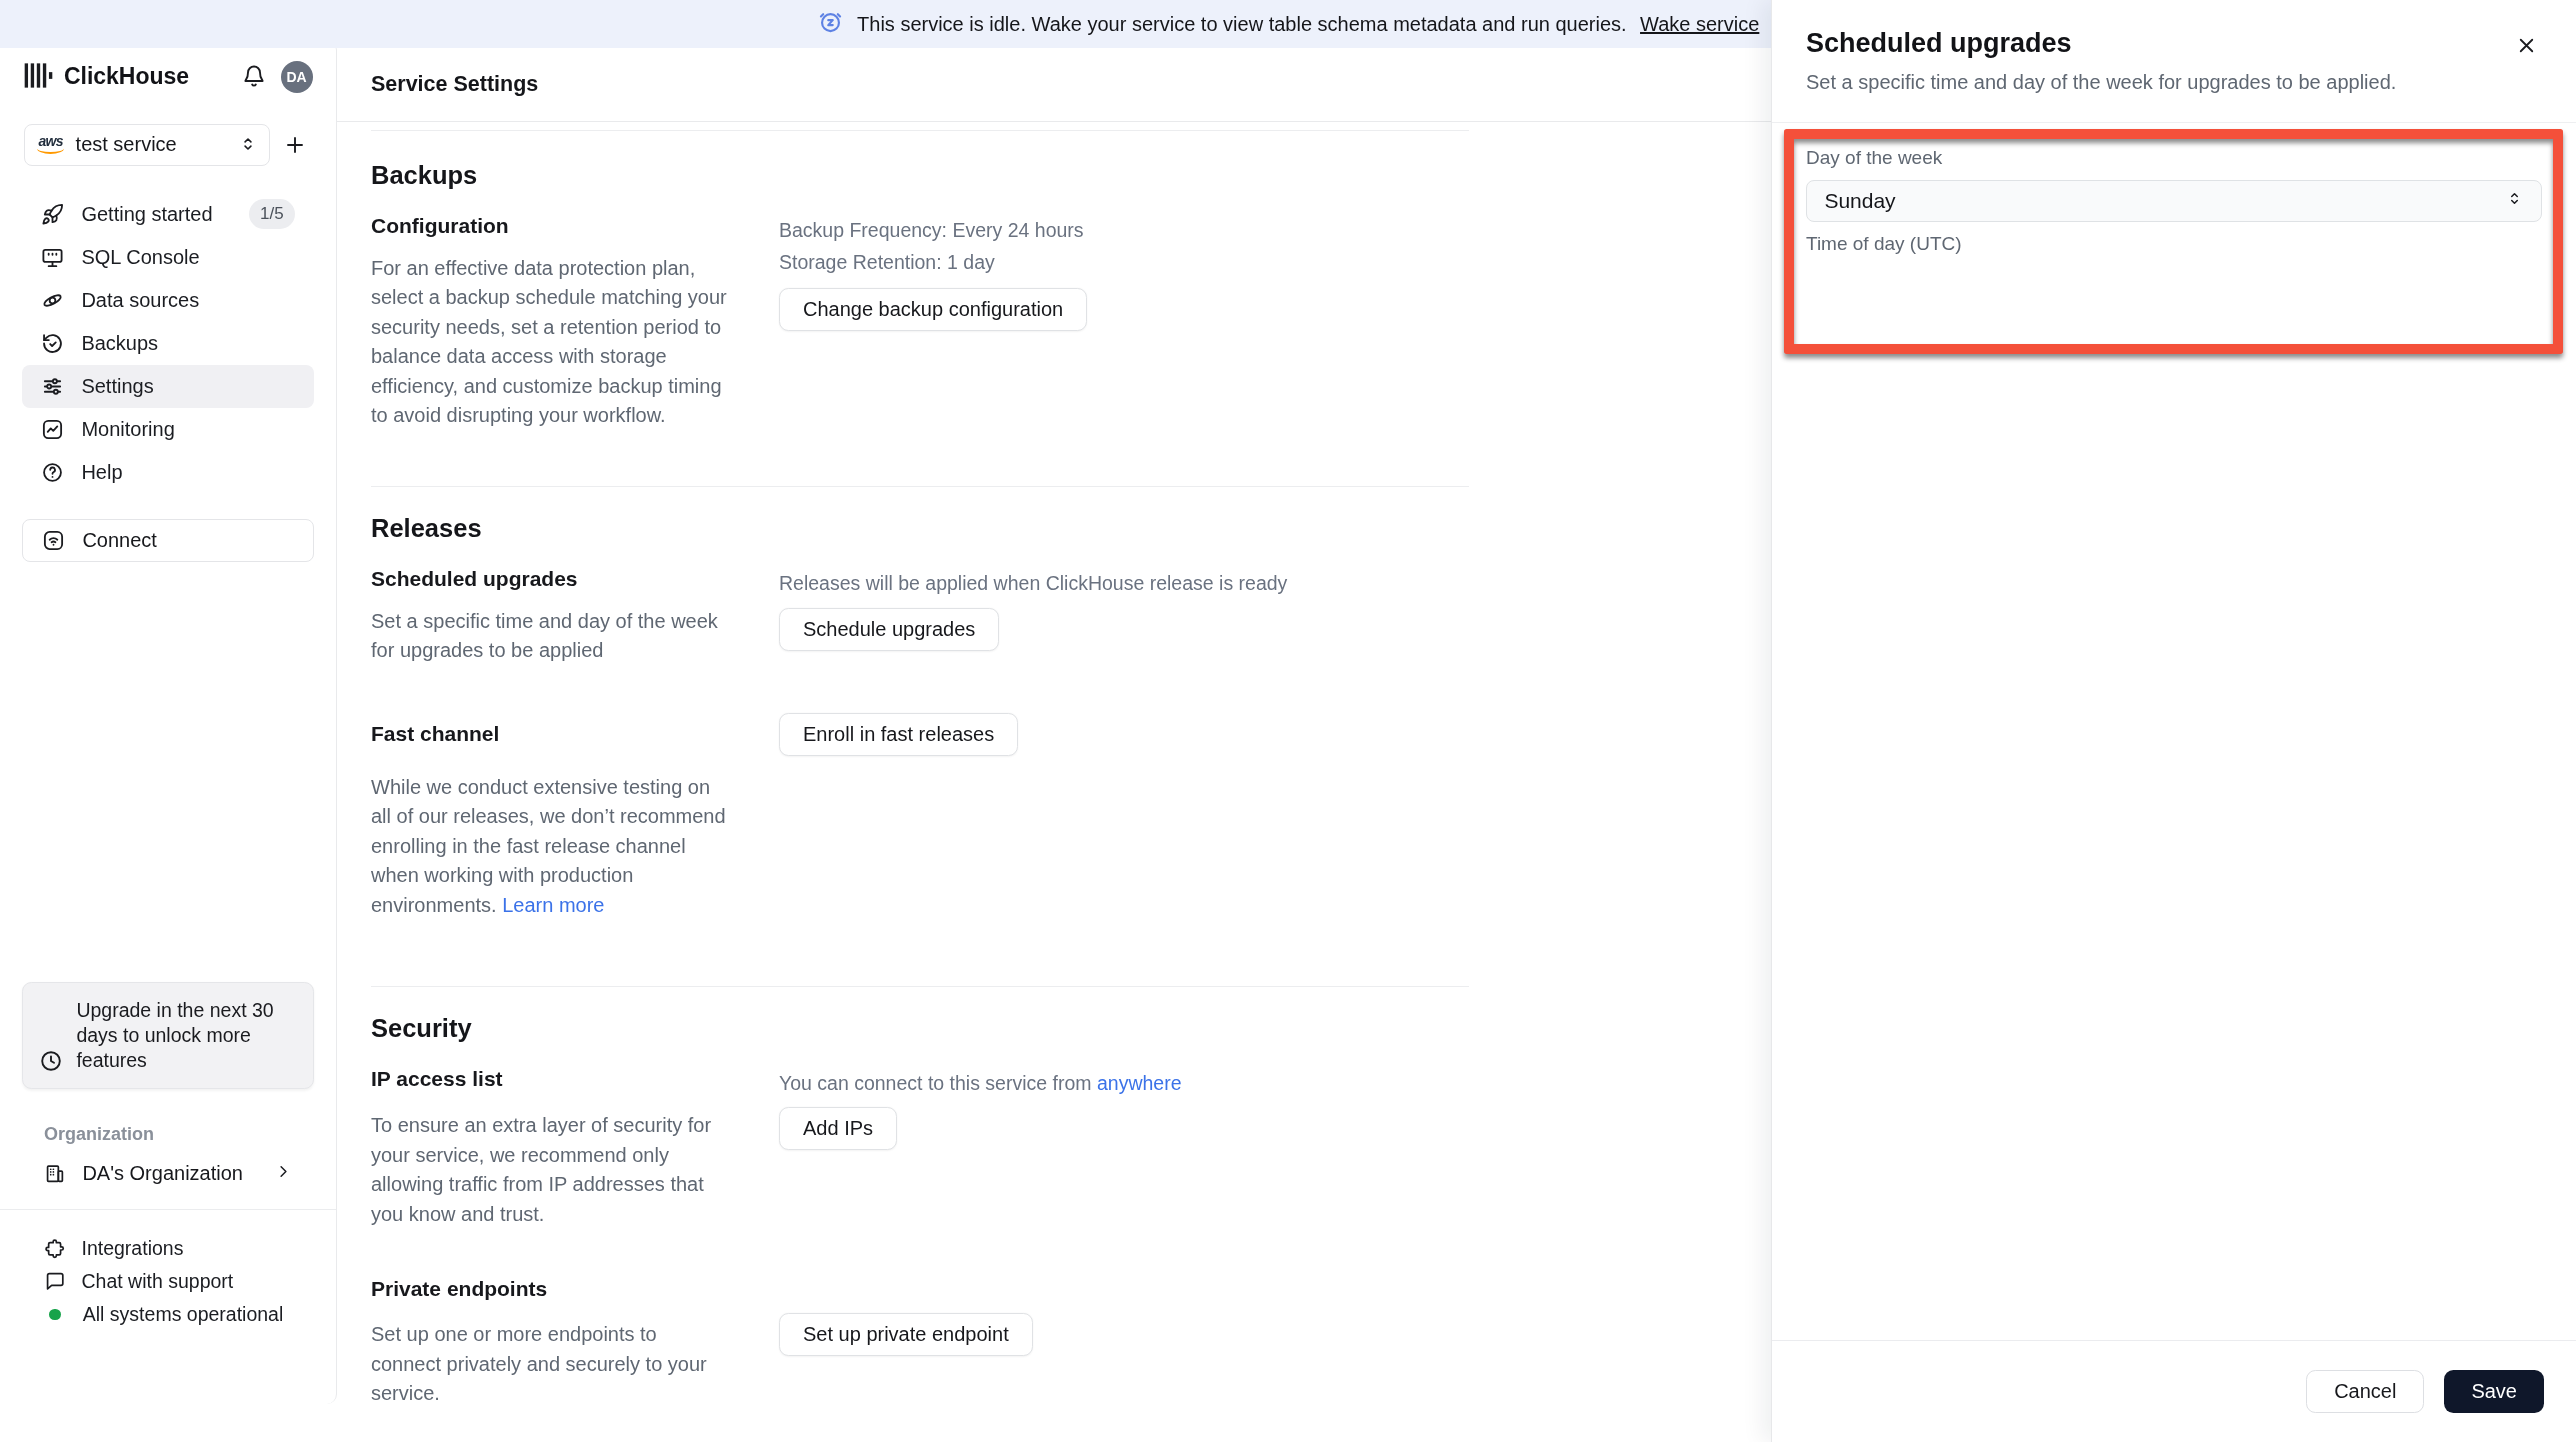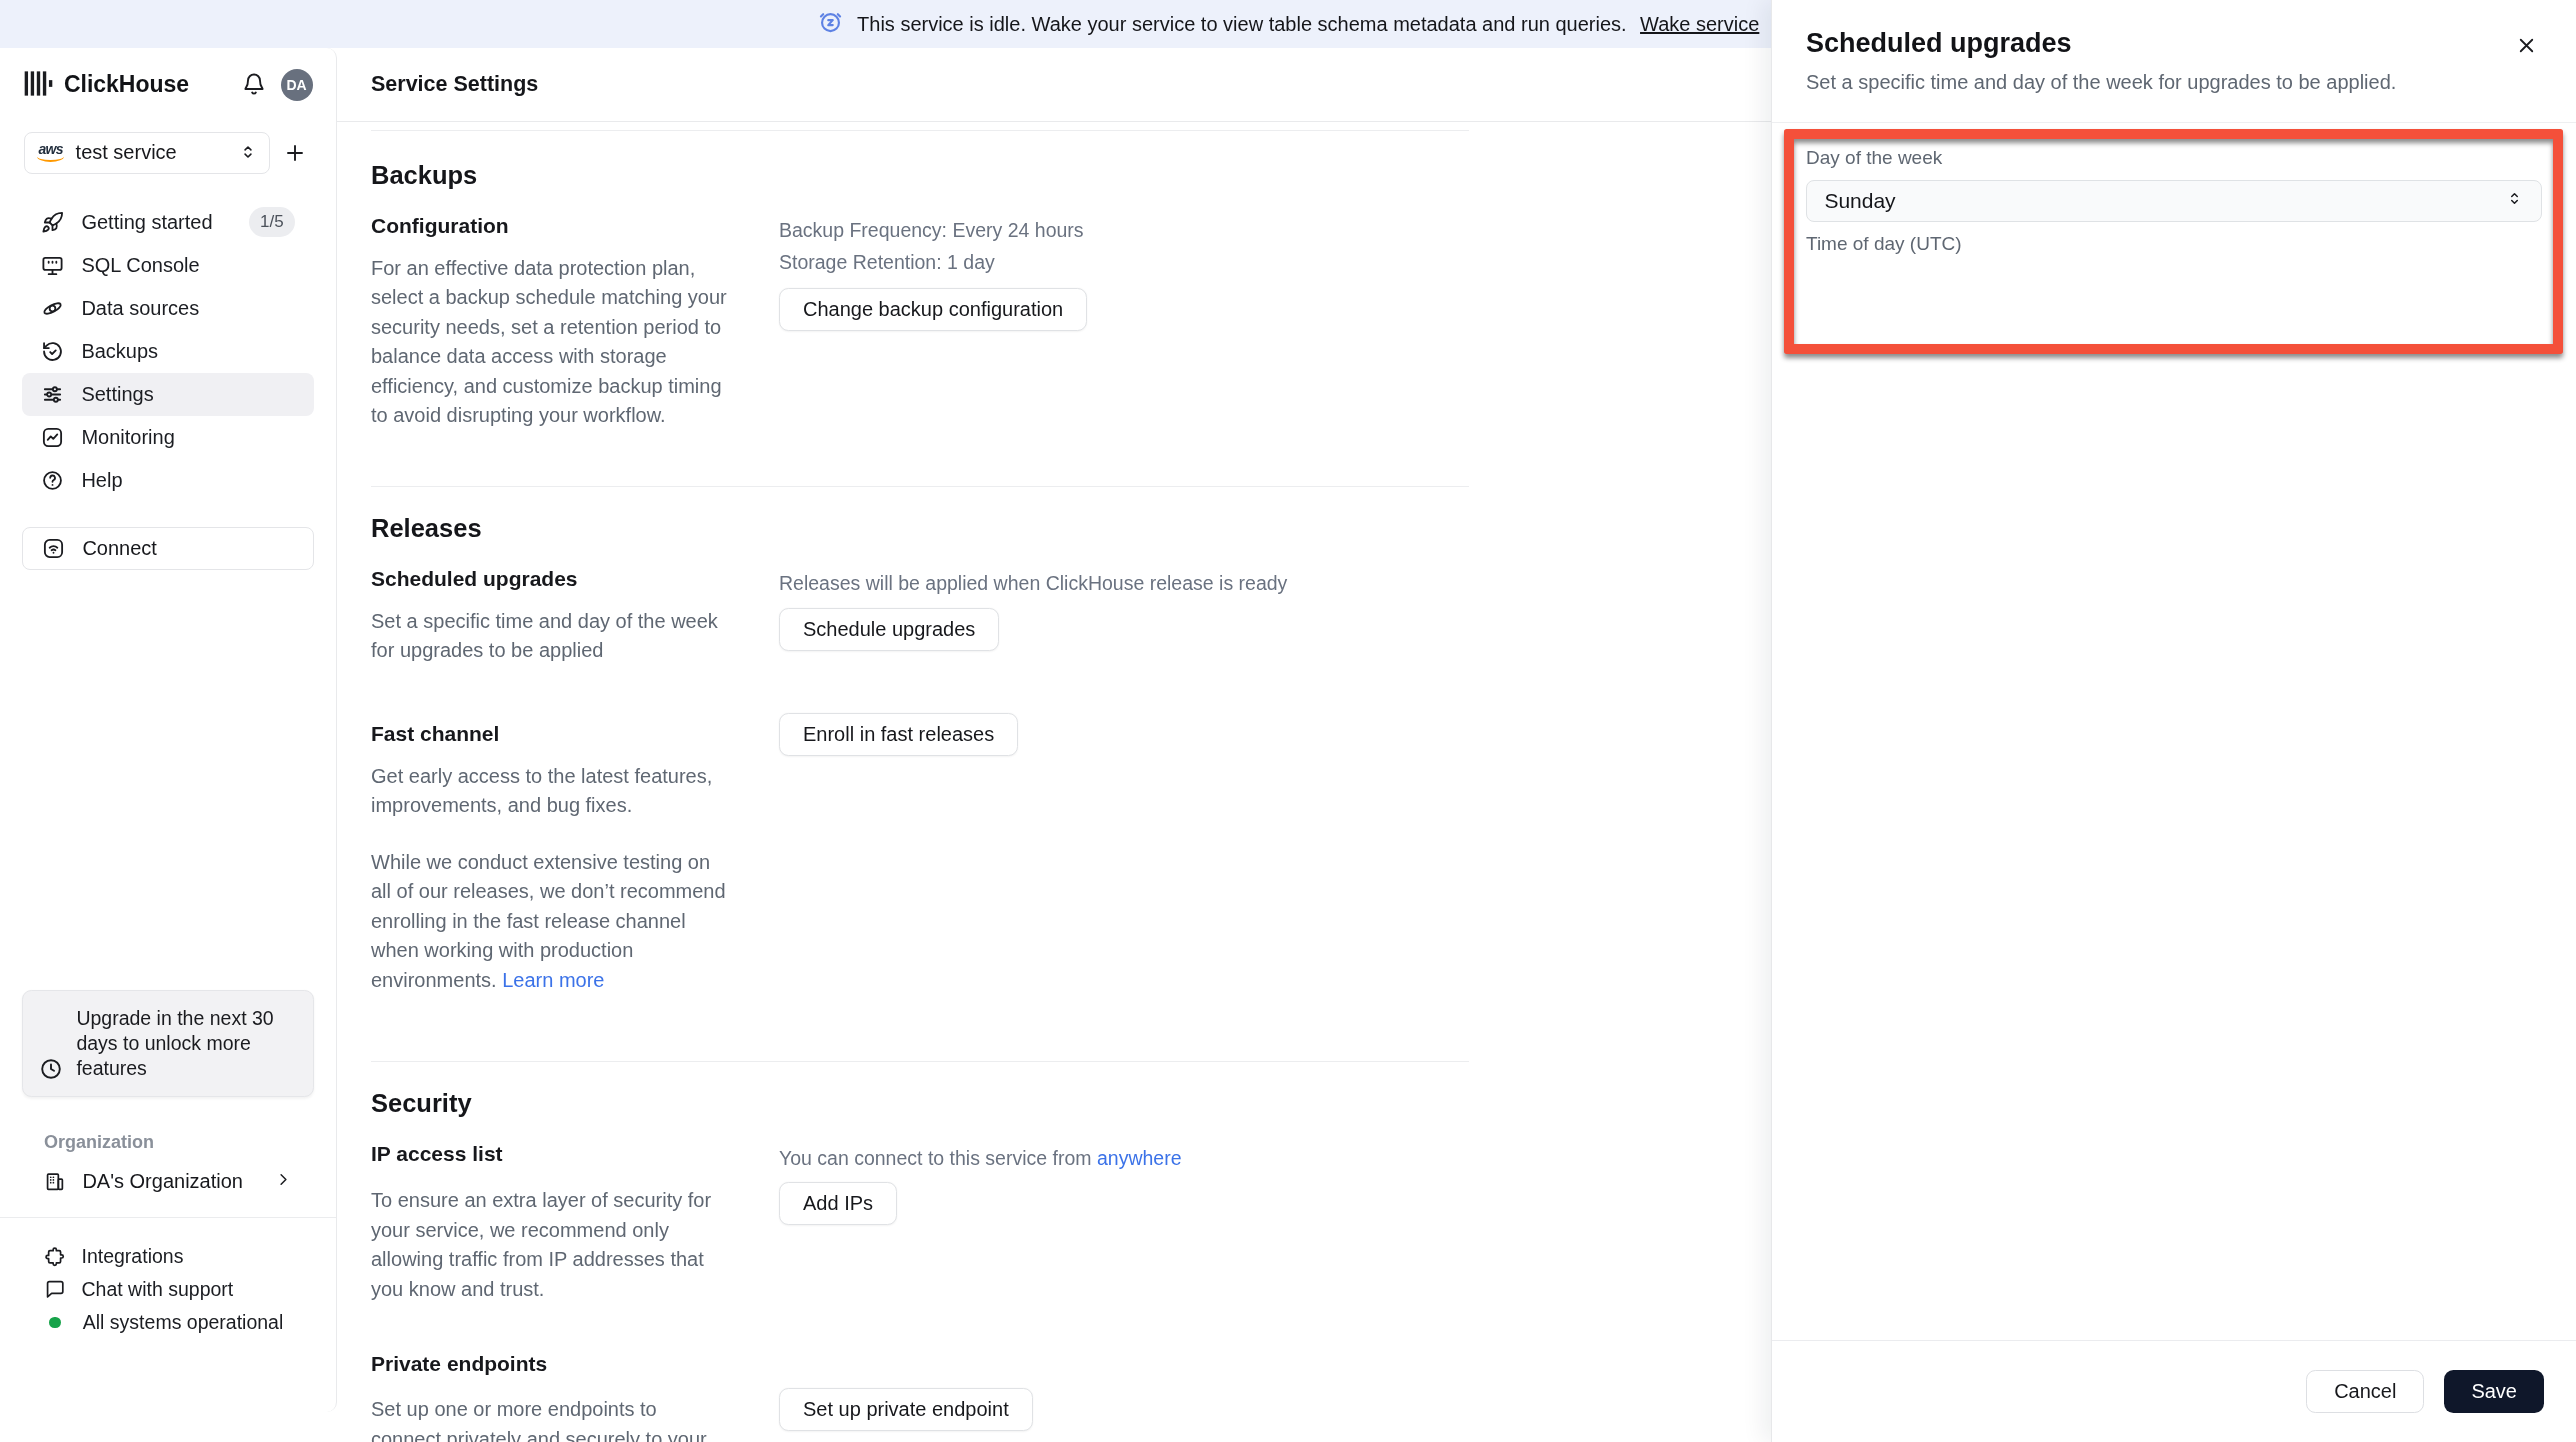--- a/index.html
+++ b/index.html
@@ -6,21 +6,21 @@
   html,body { width:2576px; height:1442px; overflow:hidden; background:#fff;
     font-family:"Liberation Sans", sans-serif; color:#17181C; }
 
   
   .banner { position:absolute; top:0; left:0; width:2576px; height:48px;
     background:#EDF1FB; display:flex; align-items:center; justify-content:center;
     gap:13.4px; font-size:20px; color:#15161A; z-index:1; }
   .banner .wake-link { text-decoration:underline; color:#15161A; cursor:pointer; }
 
   
-  .sidebar { position:absolute; top:48px; left:0; width:337px; height:1364px;
+  .sidebar { position:absolute; top:40px; left:0; width:337px; height:1364px;
     background:#fff; border-right:1.3px solid #E9EAEC; display:flex; flex-direction:column;border-radius:10px; }
   .side-top { margin:19px 23.5px 0; display:flex; align-items:center; height:35px; }
   .brand { font-size:23px; font-weight:700; color:#121317; margin-left:9.4px; }
   .side-top .spacer { flex:1; }
   .avatar { width:32px; height:32px; border-radius:50%; background:#68707E; color:#ffffff;
     font-size:14px; font-weight:700; display:flex; align-items:center; justify-content:center;
     margin-left:14.8px; }
   .selector-row { margin:29.5px 23.5px 0; display:flex; align-items:center; }
   .service-select { width:246px; height:42px; border:1.3px solid #E4E5E8; border-radius:8px;
     display:flex; align-items:center; padding:0 10.7px; gap:9.4px; background:#fff;text-align:right; }
@@ -307,21 +307,20 @@
         <div class="desc">Set a specific time and day of the week for upgrades to be applied</div>
       </div>
       <div class="row-right">
         <div class="meta" style="margin-bottom:9.4px">Releases will be applied when ClickHouse release is ready</div>
         <span class="btn">Schedule upgrades</span>
       </div>
     </div>
     <div class="row" style="margin-top:47px">
       <div class="row-left">
         <div class="sub-title" style="padding-top:9.4px">Fast channel</div>
-        <div class="desc">Get early access to the latest features, improvements, and bug fixes.</div>
         <div class="desc" style="margin-top:27px">
           <span>While we conduct extensive testing on all of our releases, we don’t recommend enrolling in the fast release channel when working with production environments.</span>
           <a class="link">Learn more</a>
         </div>
       </div>
       <div class="row-right">
         <span class="btn">Enroll in fast releases</span>
       </div>
     </div>
 

